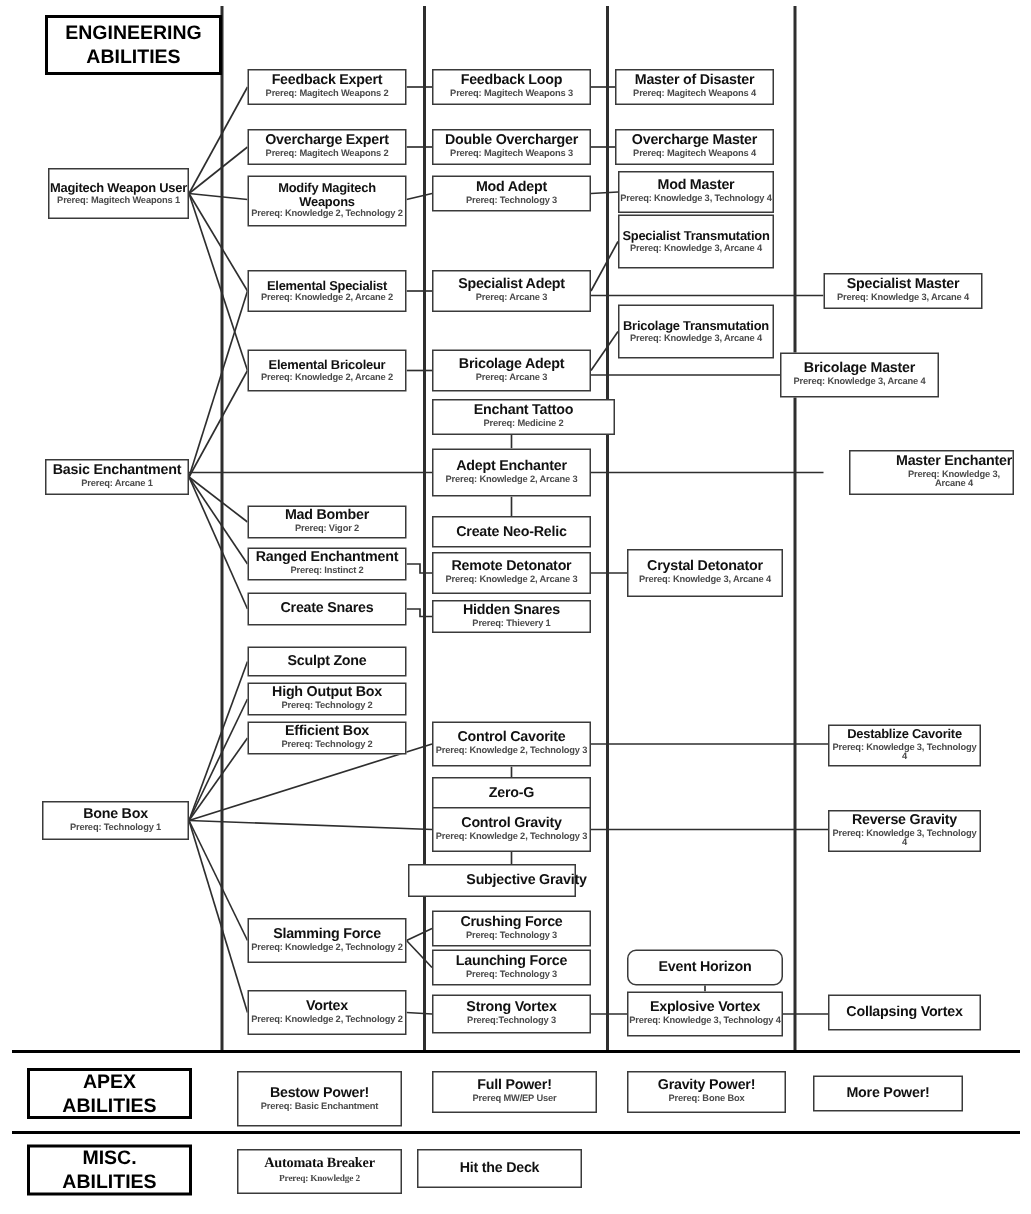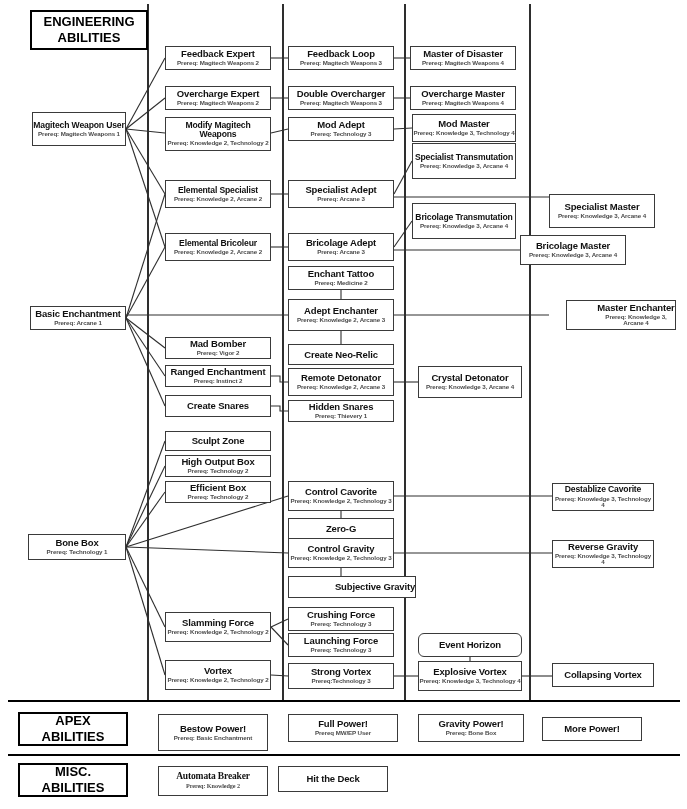--- a/index.html
+++ b/index.html
@@ -147,21 +147,21 @@
         <div class="p">Prereq: Technology 3</div>
       </div>
       <div class="node" style="left: 288px; top: 180px; width: 106px; height: 28px; border-color: rgb(58, 58, 58);">
         <div class="t">Specialist Adept</div>
         <div class="p">Prereq: Arcane 3</div>
       </div>
       <div class="node" style="left: 288px; top: 233px; width: 106px; height: 28px; border-color: rgb(58, 58, 58);">
         <div class="t">Bricolage Adept</div>
         <div class="p">Prereq: Arcane 3</div>
       </div>
-      <div class="node" style="left: 288px; top: 266px; width: 106px; height: 24px; border-color: rgb(58, 58, 58);">
+      <div class="node" style="left: 288px; top: 266px; width: 122px; height: 24px; border-color: rgb(58, 58, 58);">
         <div class="t">Enchant Tattoo</div>
         <div class="p">Prereq: Medicine 2</div>
       </div>
       <div class="node" style="left: 288px; top: 299px; width: 106px; height: 32px; border-color: rgb(58, 58, 58);">
         <div class="t">Adept Enchanter</div>
         <div class="p">Prereq: Knowledge 2, Arcane 3</div>
       </div>
       <div class="node" style="left: 288px; top: 344px; width: 106px; height: 21px; border-color: rgb(58, 58, 58);">
         <div class="t">Create Neo-Relic</div>
       </div>
@@ -177,21 +177,21 @@
         <div class="t">Control Cavorite</div>
         <div class="p">Prereq: Knowledge 2, Technology 3</div>
       </div>
       <div class="node" style="left: 288px; top: 518px; width: 106px; height: 22px; border-color: rgb(58, 58, 58);">
         <div class="t">Zero-G</div>
       </div>
       <div class="node" style="left: 288px; top: 538px; width: 106px; height: 30px; border-color: rgb(58, 58, 58);">
         <div class="t">Control Gravity</div>
         <div class="p">Prereq: Knowledge 2, Technology 3</div>
       </div>
-      <div class="node" style="left: 288px; top: 576px; width: 128px; height: 22px; border-color: rgb(58, 58, 58); padding-left: 46px;">
+      <div class="node" style="left: 272px; top: 576px; width: 112px; height: 22px; border-color: rgb(58, 58, 58); padding-left: 46px;">
         <div class="t">Subjective Gravity</div>
       </div>
       <div class="node" style="left: 288px; top: 607px; width: 106px; height: 24px; border-color: rgb(58, 58, 58);">
         <div class="t">Crushing Force</div>
         <div class="p">Prereq: Technology 3</div>
       </div>
       <div class="node" style="left: 288px; top: 633px; width: 106px; height: 24px; border-color: rgb(58, 58, 58);">
         <div class="t">Launching Force</div>
         <div class="p">Prereq: Technology 3</div>
       </div>
@@ -223,21 +223,21 @@
         <div class="t">Crystal Detonator</div>
         <div class="p">Prereq: Knowledge 3, Arcane 4</div>
       </div>
       <div class="node" style="left: 418px; top: 633px; width: 104px; height: 24px; border-color: rgb(58, 58, 58); border-radius: 6px;">
         <div class="t">Event Horizon</div>
       </div>
       <div class="node" style="left: 418px; top: 661px; width: 104px; height: 30px; border-color: rgb(58, 58, 58);">
         <div class="t">Explosive Vortex</div>
         <div class="p">Prereq: Knowledge 3, Technology 4</div>
       </div>
-      <div class="node" style="left: 549px; top: 182px; width: 106px; height: 34px; border-color: rgb(58, 58, 58); margin-top: 12px;">
+      <div class="node" style="left: 549px; top: 182px; width: 106px; height: 24px; border-color: rgb(58, 58, 58);">
         <div class="t">Specialist Master</div>
         <div class="p">Prereq: Knowledge 3, Arcane 4</div>
       </div>
       <div class="node" style="left: 520px; top: 235px; width: 106px; height: 30px; border-color: rgb(58, 58, 58);">
         <div class="t">Bricolage Master</div>
         <div class="p">Prereq: Knowledge 3, Arcane 4</div>
       </div>
       <div class="node" style="left: 566px; top: 300px; width: 110px; height: 30px; border-color: rgb(58, 58, 58); padding-left: 30px;">
         <div class="t">Master Enchanter</div>
         <div class="p">Prereq: Knowledge 3, Arcane 4</div>

